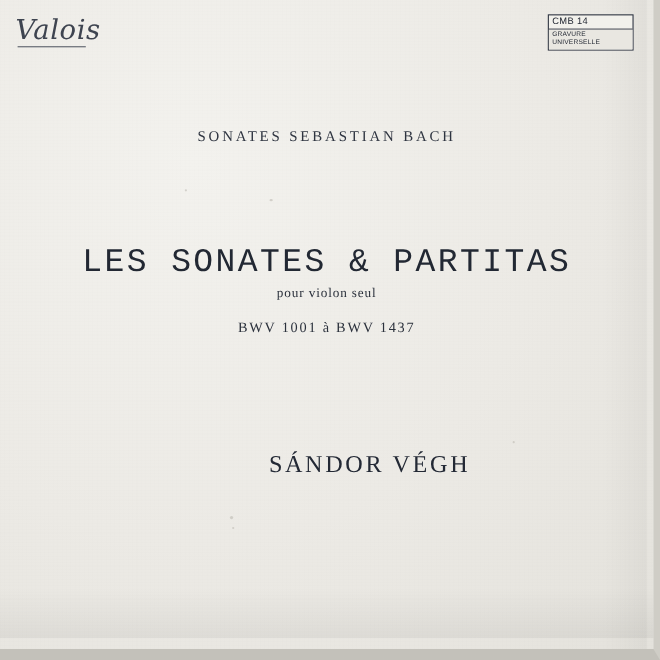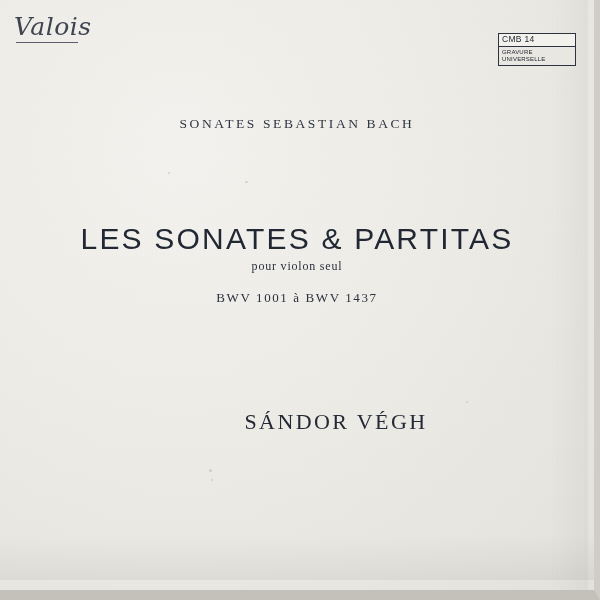--- a/index.html
+++ b/index.html
@@ -85,21 +85,20 @@
   
   #catalog {
     position: absolute;
     right: 18px;
     top: 13px;
     width: 76px;
     border: 1px solid #2d3340;
     background: #f2f1ec;
     font-family: "Liberation Sans", sans-serif;
     color: #232833;
-    margin-top: 20px;
   }
   #catalog .cat-num {
     font-size: 8.5px;
     padding: 1px 3px 2px 3px;
     letter-spacing: .3px;
     border-bottom: 1px solid #2d3340;
     line-height: 1.1;
   }
   #catalog .cat-sub {
     font-size: 6px;
@@ -123,21 +122,21 @@
     letter-spacing: 2.6px;
     color: #2e3440;
     font-family: "Liberation Serif", serif;
   }
 
   #work-title {
     top: 222px;
     font-size: 30px;
     letter-spacing: 2.2px;
     color: #222833;
-    font-family: Liberation Sans, sans-serif;
+    font-family: Liberation Mono, monospace;
   }
 
   #subtitle {
     top: 259px;
     font-size: 12px;
     letter-spacing: .8px;
     color: #2a303b;
     font-family: "Liberation Serif", serif;
   }
 

